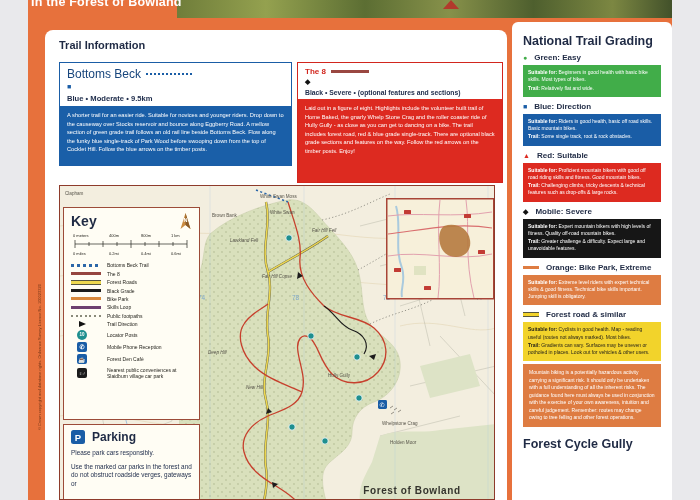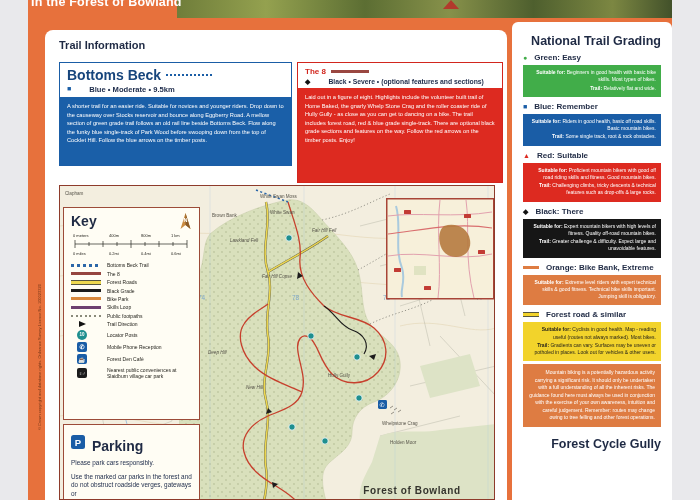--- a/index.html
+++ b/index.html
@@ -20,26 +20,26 @@
   
   .main-panel{position:absolute;left:45px;top:30px;width:462px;height:470px;background:#fff;
               border-radius:8px 8px 0 0;}
   .ti-title{position:absolute;left:14px;top:9px;font-size:11px;font-weight:bold;color:#1F2A44;}
 
   .tbox{position:absolute;box-sizing:border-box;background:#fff;display:flex;flex-direction:column;}
   .bb-box{left:14px;top:32px;width:233px;height:104px;border:1px solid #1A5DA6;}
   .t8-box{left:252px;top:32px;width:206px;height:121px;border:1px solid #D2261E;}
   .tbox-head{padding:4px 7px 3px;}
   .tbox-name-row{display:flex;align-items:center;gap:5px;}
-  .bb-name{font-size:14px;font-weight:bold;color:#17457C;}
+  .bb-name{font-size:12px;font-weight:normal;color:#17457C;}
   .t8-name{font-size:8px;font-weight:bold;color:#D2261E;}
   .bb-dots{width:46px;height:0;border-top:2.4px dotted #1A5DA6;}
   .t8-line{width:38px;height:2.4px;background:#9A4741;}
-  .grade-line{display:flex;align-items:flex-start;gap:18px;margin-top:2px;
-              font-size:7.6px;font-weight:bold;color:#1d2b4a;}
+  .grade-line{display:flex;align-items:flex-start;gap:4px;margin-top:2px;
+              font-size:7.6px;font-weight:bold;color:#1d2b4a;flex-direction:column;}
   .gi{font-size:7px;line-height:1;}
   .gi-blue{color:#1A5DA6;} .gi-red{color:#D2261E;} .gi-black{color:#111;}
   .gl-small{font-size:6.8px;}
   .tbox-body{flex:1;color:#fff;font-size:5.7px;line-height:1.5;padding:5px 7px;}
   .bb-body{background:#1A5FA8;}
   .t8-body{background:#DD2A20;}
 
   
   .map-wrap{position:absolute;left:14px;top:155px;width:436px;height:315px;
             border:1.5px solid #8E3B2B;box-sizing:border-box;overflow:hidden;background:#F3EEDF;}
@@ -71,26 +71,26 @@
               color:#fff;font-size:5px;font-weight:bold;margin-left:6px;}
   .ic-locator{background:#1F8F8F;border-radius:50%;font-size:4.5px;}
   .ic-phone{background:#1A5DA6;font-size:6px;}
   .ic-cafe{background:#1A5DA6;font-size:6px;}
   .ic-toilet{background:#1b1b1b;font-size:5px;letter-spacing:-.5px;}
   .k-lbl{font-size:5px;color:#26251f;line-height:1.2;}
 
   .park-head{display:flex;align-items:center;gap:7px;}
   .p-badge{width:14px;height:14px;background:#1A5DA6;border-radius:2.5px;color:#fff;
            font-weight:bold;font-size:9.5px;display:flex;align-items:center;justify-content:center;}
-  .park-title{font-size:14px;font-weight:bold;color:#1F2A44;margin-top:8px;}
+  .park-title{font-size:12px;font-weight:bold;color:#1F2A44;}
   .park-text{font-size:6.4px;color:#1d2b4a;line-height:1.35;margin-top:5px;}
 
   
   .sidebar{position:absolute;left:512px;top:22px;width:160px;height:478px;background:#fff;
-           border-radius:6px 6px 0 0;box-sizing:border-box;padding:12px 11px;text-align:right;}
+           border-radius:6px 6px 0 0;box-sizing:border-box;padding:12px 11px;}
   .sb-title{font-size:12.5px;font-weight:bold;color:#1F2A44;margin:0 0 3px;}
   .g-head{display:flex;align-items:center;gap:7px;font-size:8px;font-weight:bold;color:#1F2A44;margin:5px 0 3px;}
   .gl{font-size:7px;line-height:1;}
   .gl0{color:#41AD49;} .gl1{color:#1A5DA6;} .gl2{color:#DD2A20;} .gl3{color:#111;}
   .lg{width:16px;height:3px;flex:0 0 16px;}
   .lg-orange{background:#DE7C42;}
   .lg-yellow{height:5px;background:#F2D32B;border-top:1px solid #55553f;border-bottom:1px solid #55553f;box-sizing:border-box;}
   .g-box{font-size:5px;line-height:1.45;color:#fff;padding:4px 5px;}
   .g-box b{font-weight:bold;}
   .gb0{background:#41AD49;} .gb1{background:#1A5DA6;} .gb2{background:#DD2A20;}
@@ -390,48 +390,48 @@
       <span class="gl gl0">●</span>
       <span>Green: Easy</span>
     </div>
     <div class="g-box gb0">
       <div class="g-line"><b>Suitable for:</b> <span>Beginners in good health with basic bike skills. Most types of bikes.</span></div>
       <div class="g-line"><b>Trail:</b> <span>Relatively flat and wide.</span></div>
     </div>
 
     <div class="g-head">
       <span class="gl gl1">■</span>
-      <span>Blue: Remember</span>
+      <span>Blue: Direction</span>
     </div>
     <div class="g-box gb1">
       <div class="g-line"><b>Suitable for:</b> <span>Riders in good health, basic off road skills. Basic mountain bikes.</span></div>
       <div class="g-line"><b>Trail:</b> <span>Some single track, root &amp; rock obstacles.</span></div>
     </div>
 
     <div class="g-head">
       <span class="gl gl2">▲</span>
       <span>Red: Suitable</span>
     </div>
     <div class="g-box gb2">
       <div class="g-line"><b>Suitable for:</b> <span>Proficient mountain bikers with good off road riding skills and fitness. Good mountain bikes.</span></div>
       <div class="g-line"><b>Trail:</b> <span>Challenging climbs, tricky descents &amp; technical features such as drop-offs &amp; large rocks.</span></div>
     </div>
 
     <div class="g-head">
       <span class="gl gl3">◆</span>
-      <span>Black: There</span>
+      <span>Mobile: Severe</span>
     </div>
     <div class="g-box gb3">
       <div class="g-line"><b>Suitable for:</b> <span>Expert mountain bikers with high levels of fitness. Quality off-road mountain bikes.</span></div>
       <div class="g-line"><b>Trail:</b> <span>Greater challenge &amp; difficulty. Expect large and unavoidable features.</span></div>
     </div>
 
     <div class="g-head">
       <span class="lg lg-orange"></span>
-      <span>Orange: Bike Bank, Extreme</span>
+      <span>Orange: Bike Park, Extreme</span>
     </div>
     <div class="g-box gb4">
       <div class="g-line"><b>Suitable for:</b> <span>Extreme level riders with expert technical skills &amp; good fitness. Technical bike skills important. Jumping skill is obligatory.</span></div>
     </div>
 
     <div class="g-head">
       <span class="lg lg-yellow"></span>
       <span>Forest road &amp; similar</span>
     </div>
     <div class="g-box gb5">

